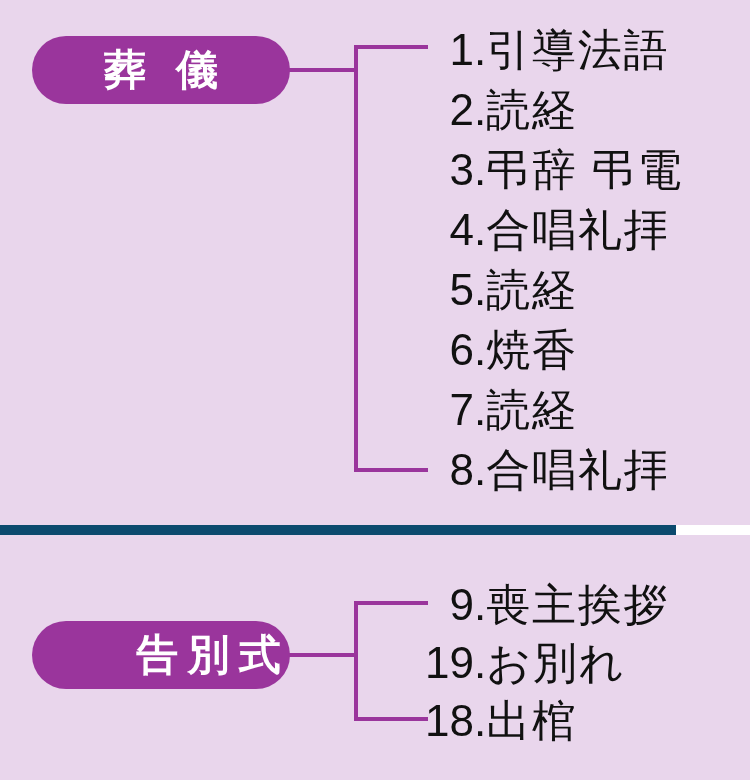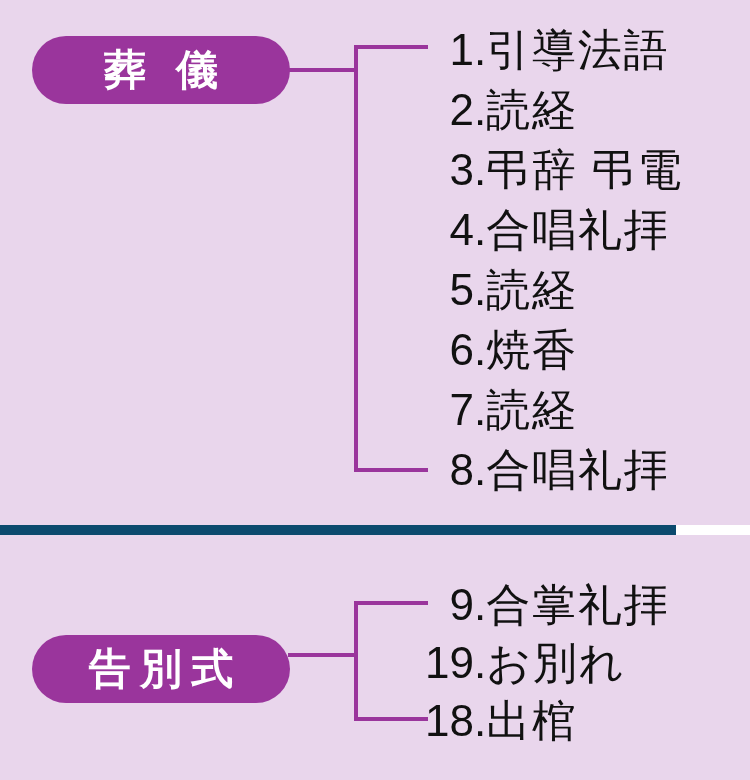--- a/index.html
+++ b/index.html
@@ -180,34 +180,34 @@
       <li style="top:470px;">
         <span class="item-num">8</span>
           <span class="item-dot">.</span>
           <span class="item-text">合唱礼拝</span>
       </li>
     </ul>
   </div>
 
   <div class="panel" id="panel-farewell">
 
-    <div class="node-pill" id="pill-farewell" style="top:100px;">
+    <div class="node-pill" id="pill-farewell" style="top:86px;justify-content:flex-end;">
       <span class="node-label">告別式</span>
     </div>
 
     <div class="line line-h" style="left:288px; top:118px; width:70px;"></div>
     <div class="line line-v" style="left:354px; top:66px; height:120px;"></div>
     <div class="line line-h" style="left:354px; top:66px; width:74px;"></div>
     <div class="line line-h" style="left:354px; top:182px; width:74px;"></div>
 
     <ul class="item-list" id="list-farewell">
       <li style="top:70px;">
         <span class="item-num">9</span>
           <span class="item-dot">.</span>
-          <span class="item-text">合掌礼拝</span>
+          <span class="item-text">喪主挨拶</span>
       </li>
       <li style="top:128px;">
         <span class="item-num">19</span>
           <span class="item-dot">.</span>
           <span class="item-text">お別れ</span>
       </li>
       <li style="top:186px;">
         <span class="item-num">18</span>
           <span class="item-dot">.</span>
           <span class="item-text">出棺</span>

